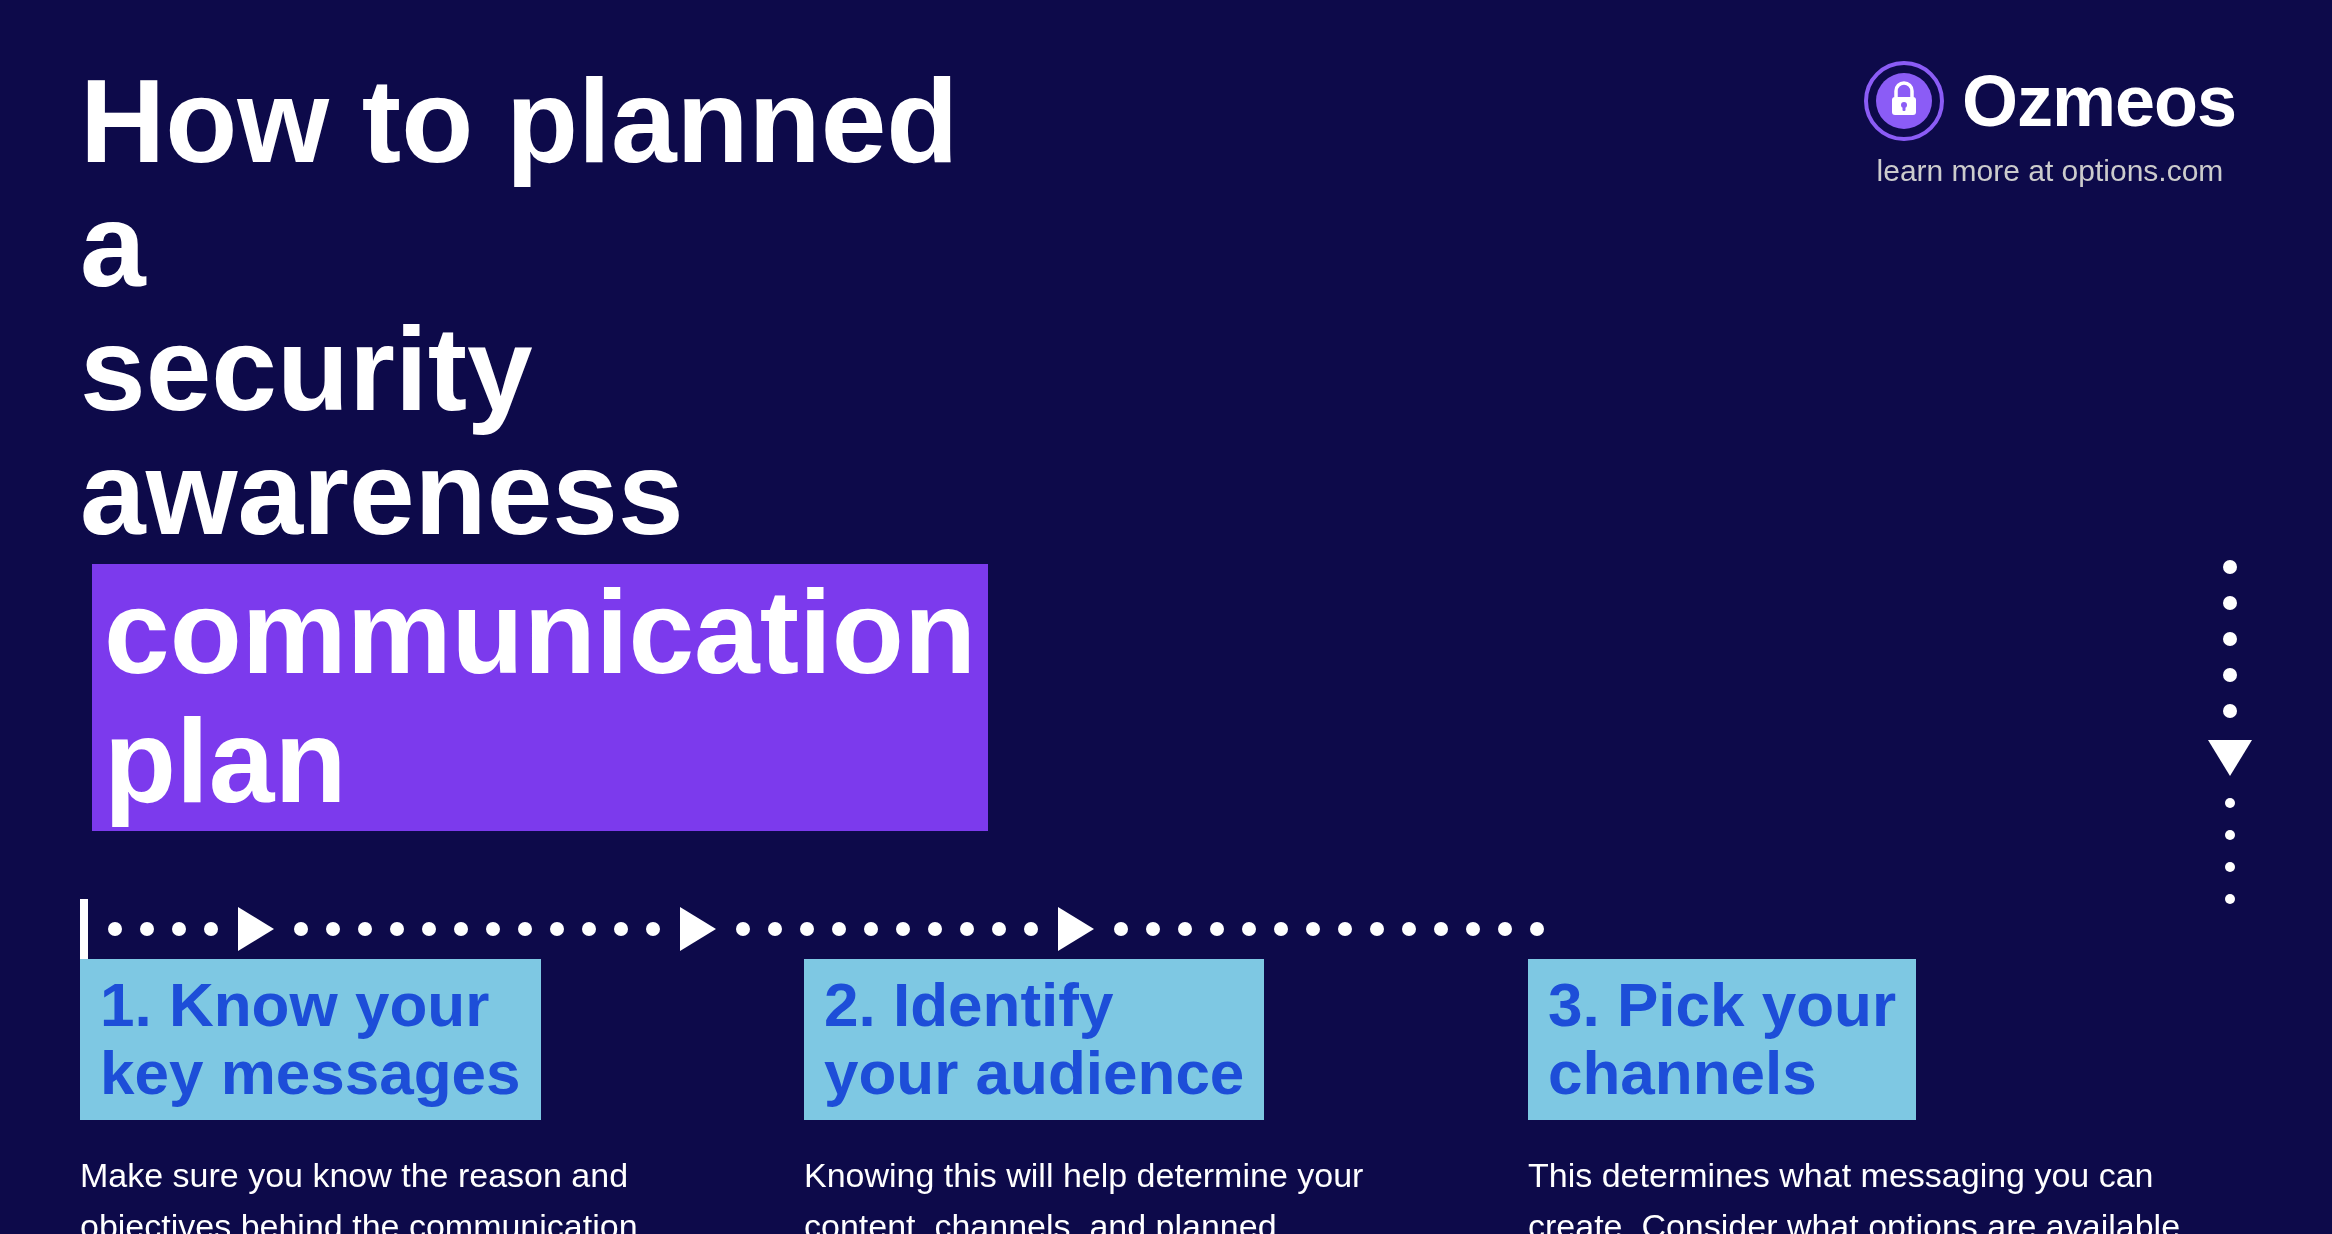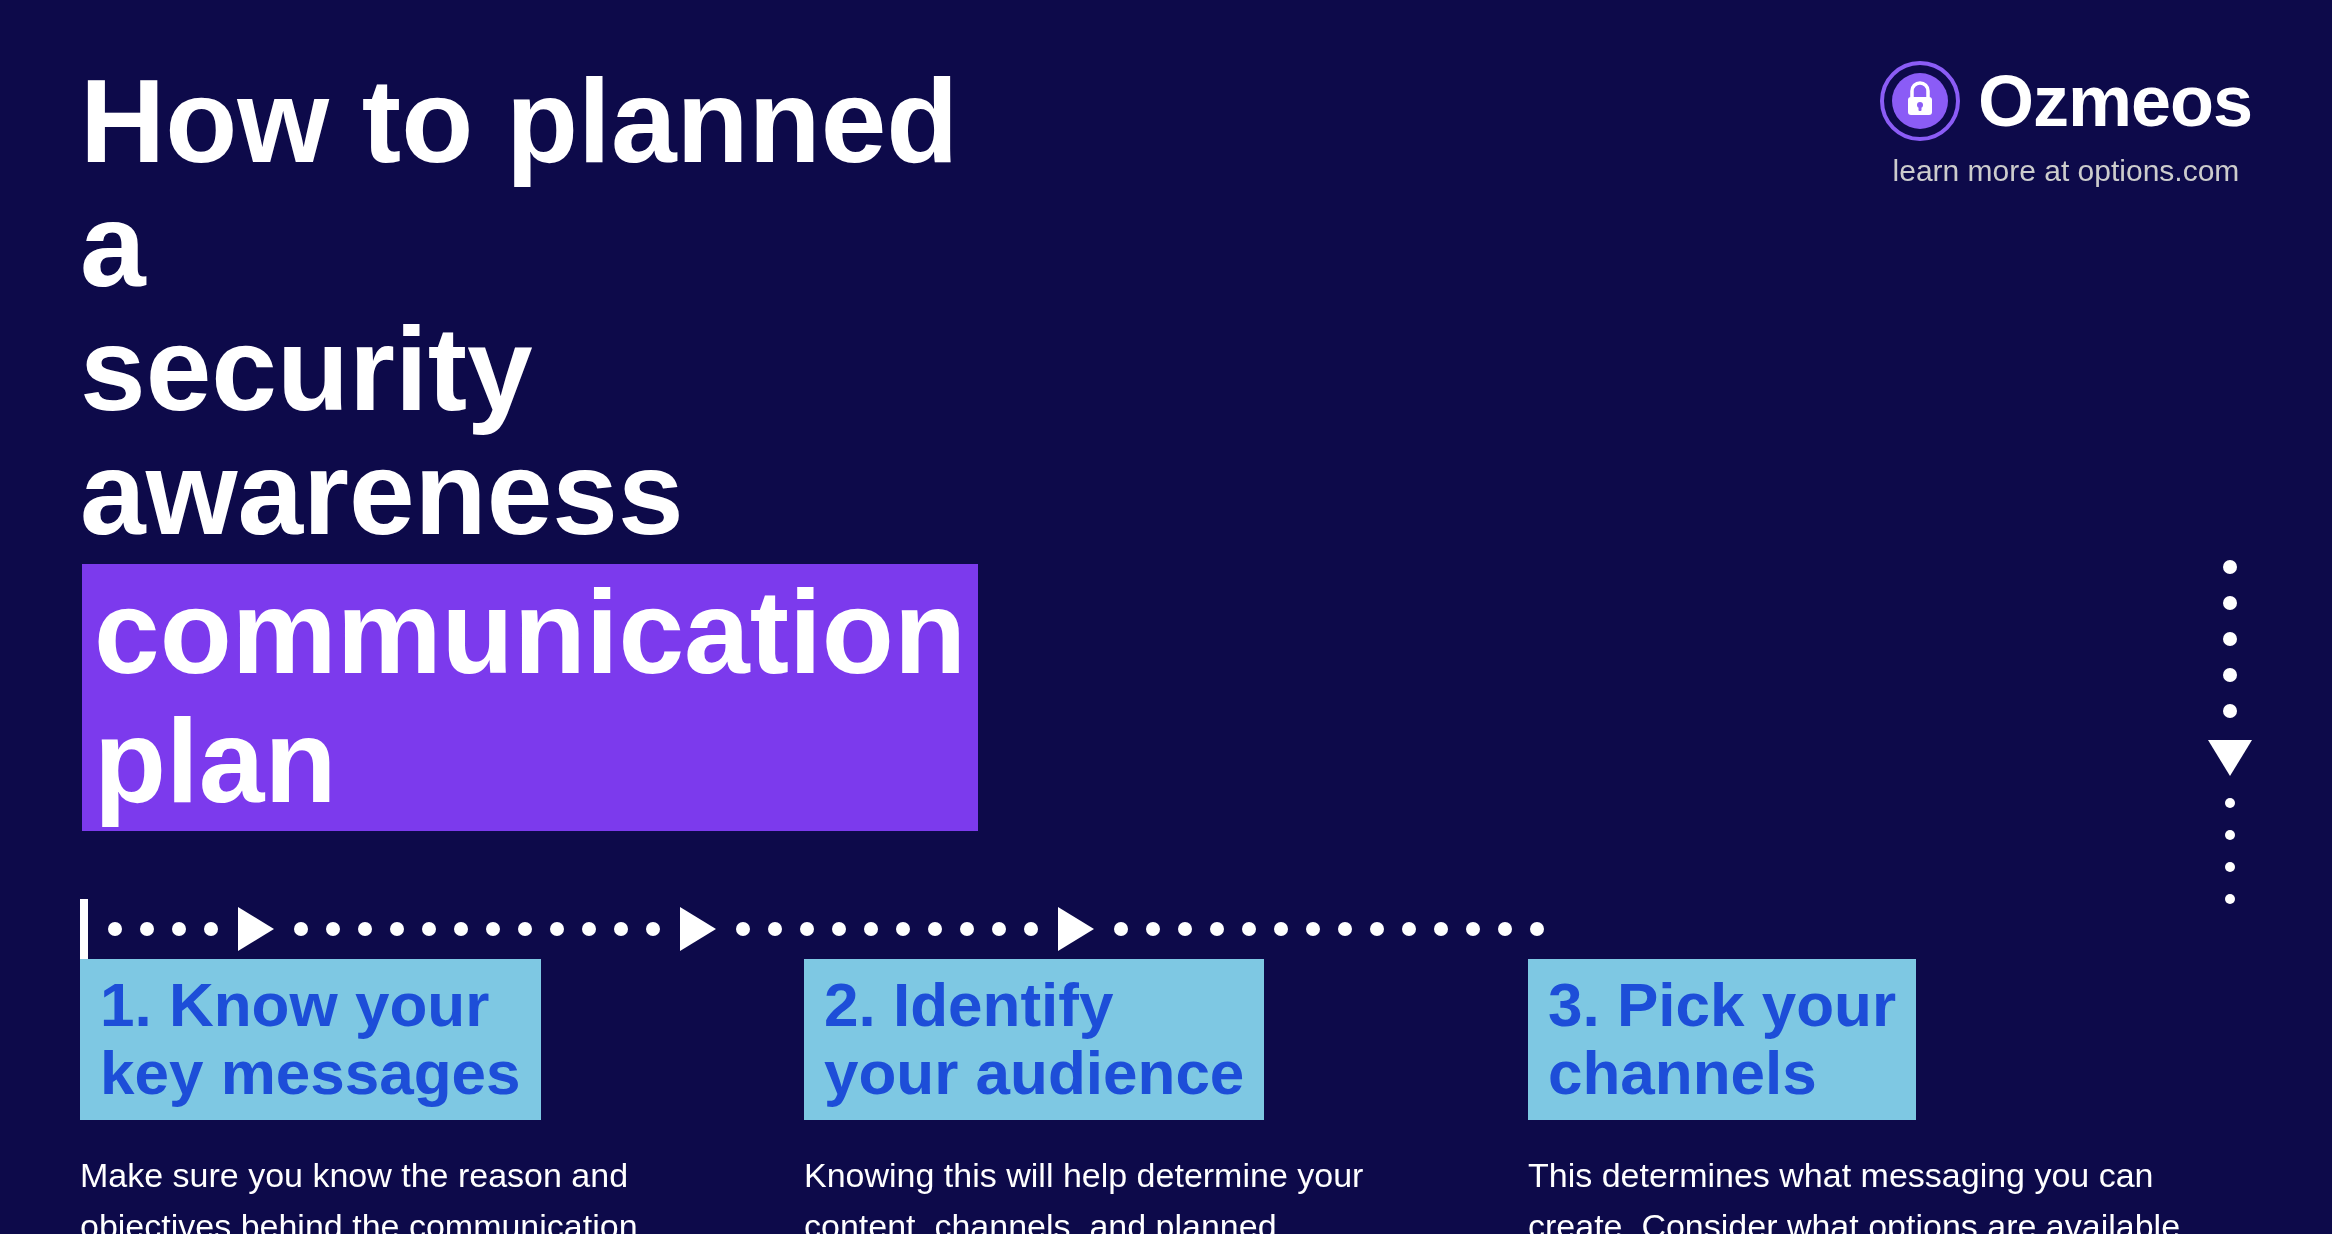--- a/index.html
+++ b/index.html
@@ -45,37 +45,37 @@
     }
 
     .title-highlight {
       background-color: #7c3aed;
       color: #ffffff;
       font-size: 118px;
       font-weight: 900;
       line-height: 1.1;
       display: inline-block;
       padding: 4px 12px;
-      margin: 8px 2px;
+      margin: 8px 12px;
     }
 
     .title-line3 {
       font-size: 118px;
       font-weight: 900;
       line-height: 1.05;
       color: #ffffff;
       display: block;
       margin-top: 8px;
     }
 
     
     .logo-area {
       position: absolute;
       top: 60px;
-      right: 80px;
+      right: 96px;
       display: flex;
       flex-direction: column;
       align-items: center;
       gap: 12px;
     }
 
     .logo-row {
       display: flex;
       align-items: center;
       gap: 18px;

